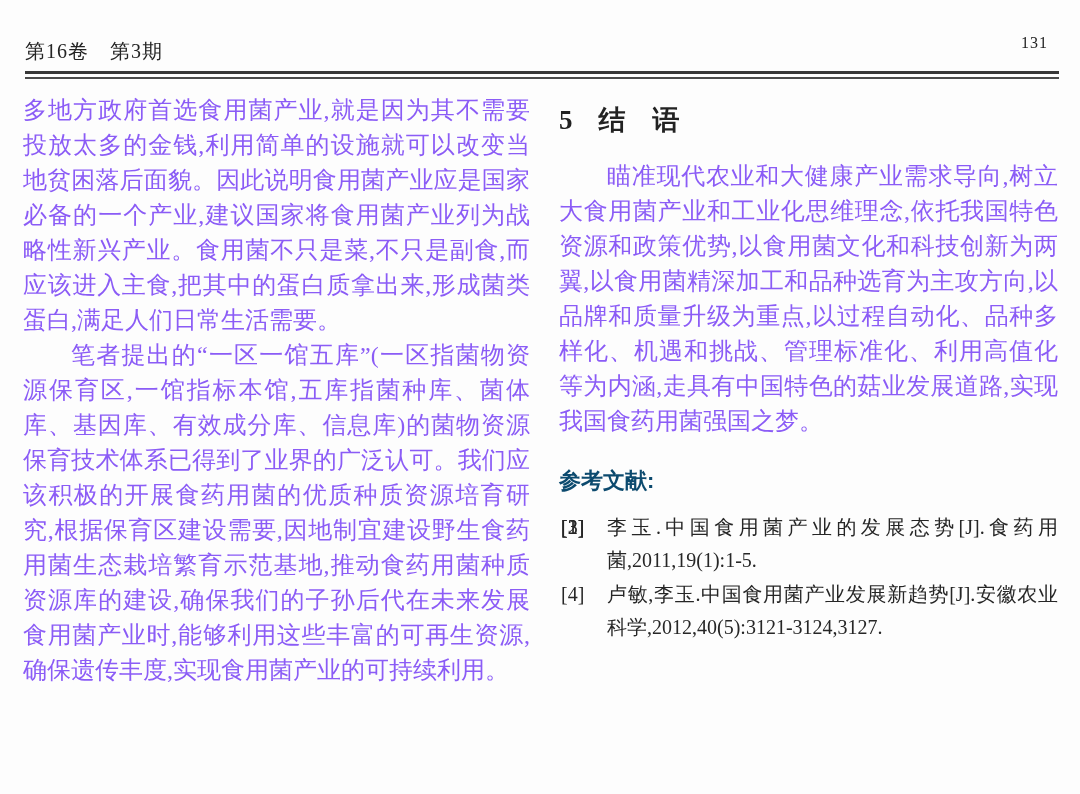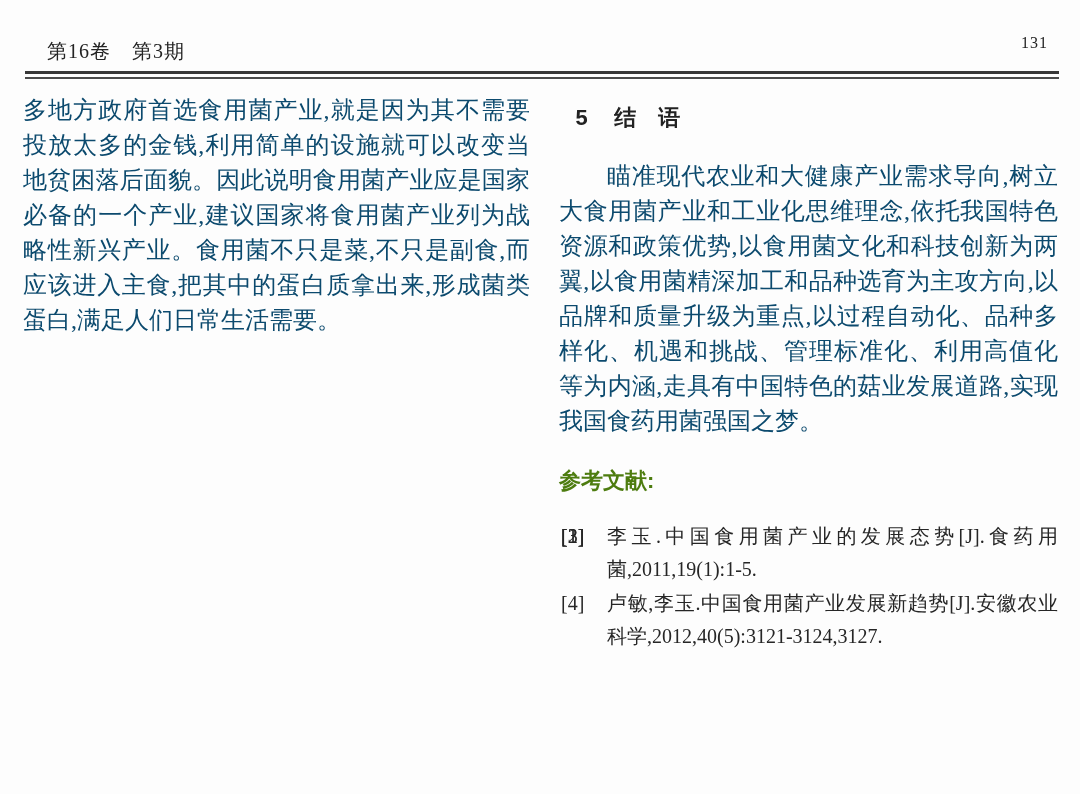--- a/index.html
+++ b/index.html
@@ -21,21 +21,20 @@
     background: #fdfdfd;
   }
   
   .page-header {
     position: absolute;
     top: 36px;
     left: 25px;
     right: 24px;
     height: 32px;
     font-size: 20px;
-    margin-left: 22px;
   }
   .hdr-left {
     position: absolute;
     left: 0;
     top: 2px;
     letter-spacing: 1px;
     white-space: nowrap;
   }
   .hdr-center {
     position: absolute;
@@ -72,51 +71,51 @@
   }
   .col-left  { width: 507px; flex: 0 0 507px; }
   .col-right { flex: 1; }
 
   .body-text {
     margin: 0;
     font-size: 24px;
     line-height: 35px;
     text-align: justify;
     text-indent: 2em;
-    color: #0c4a6e;
+    color: #8b5cf6;
   }
   .no-indent { text-indent: 0; }
 
   .subheading {
     margin: 6px 0 3px 0;
     font-family: "Liberation Sans", "DejaVu Sans", sans-serif;
     font-weight: 700;
     font-size: 23px;
     line-height: 34px;
     color: #222222;
   }
   .subheading .sec-num { margin-right: 20px; letter-spacing: 1px; }
 
   .main-heading {
-    margin: 10px 0 22px 16px;
-    font-family: Liberation Mono, monospace;
+    margin: 10px 0 22px 0;
+    font-family: Liberation Serif, serif;
     font-weight: 700;
-    font-size: 22px;
+    font-size: 27px;
     line-height: 34px;
     color: #222222;
   }
   .main-heading .sec-num { margin-right: 26px; }
 
   .ref-heading {
-    margin: 27px 0 24px 0;
+    margin: 27px 0 15px 0;
     font-family: "Liberation Sans", "DejaVu Sans", sans-serif;
     font-weight: 700;
     font-size: 22px;
     line-height: 30px;
-    color: #4d7c0f;
+    color: #0c4a6e;
   }
 
   .ref-list {
     list-style: none;
     margin: 0;
     padding: 0;
     font-size: 20px;
     line-height: 33px;
   }
   .ref-item {
@@ -143,20 +142,21 @@
   </header>
 
   <div class="double-rule"></div>
 
   <main class="columns">
 
     <section class="col-left">
       <p class="body-text no-indent">多地方政府首选食用菌产业,就是因为其不需要投放太多的金钱,利用简单的设施就可以改变当地贫困落后面貌。因此说明食用菌产业应是国家必备的一个产业,建议国家将食用菌产业列为战略性新兴产业。食用菌不只是菜,不只是副食,而应该进入主食,把其中的蛋白质拿出来,形成菌类蛋白,满足人们日常生活需要。</p>
 
 
+      <p class="body-text">笔者提出的“一区一馆五库”(一区指菌物资源保育区,一馆指标本馆,五库指菌种库、菌体库、基因库、有效成分库、信息库)的菌物资源保育技术体系已得到了业界的广泛认可。我们应该积极的开展食药用菌的优质种质资源培育研究,根据保育区建设需要,因地制宜建设野生食药用菌生态栽培繁育示范基地,推动食药用菌种质资源库的建设,确保我们的子孙后代在未来发展食用菌产业时,能够利用这些丰富的可再生资源,确保遗传丰度,实现食用菌产业的可持续利用。</p>
     </section>
 
     <section class="col-right">
       <h2 class="main-heading">
         <span class="sec-num">5</span><span class="sec-title">结　语</span>
       </h2>
 
       <p class="body-text">瞄准现代农业和大健康产业需求导向,树立大食用菌产业和工业化思维理念,依托我国特色资源和政策优势,以食用菌文化和科技创新为两翼,以食用菌精深加工和品种选育为主攻方向,以品牌和质量升级为重点,以过程自动化、品种多样化、机遇和挑战、管理标准化、利用高值化等为内涵,走具有中国特色的菇业发展道路,实现我国食药用菌强国之梦。</p>
 
       <h3 class="ref-heading">参考文献:</h3>

